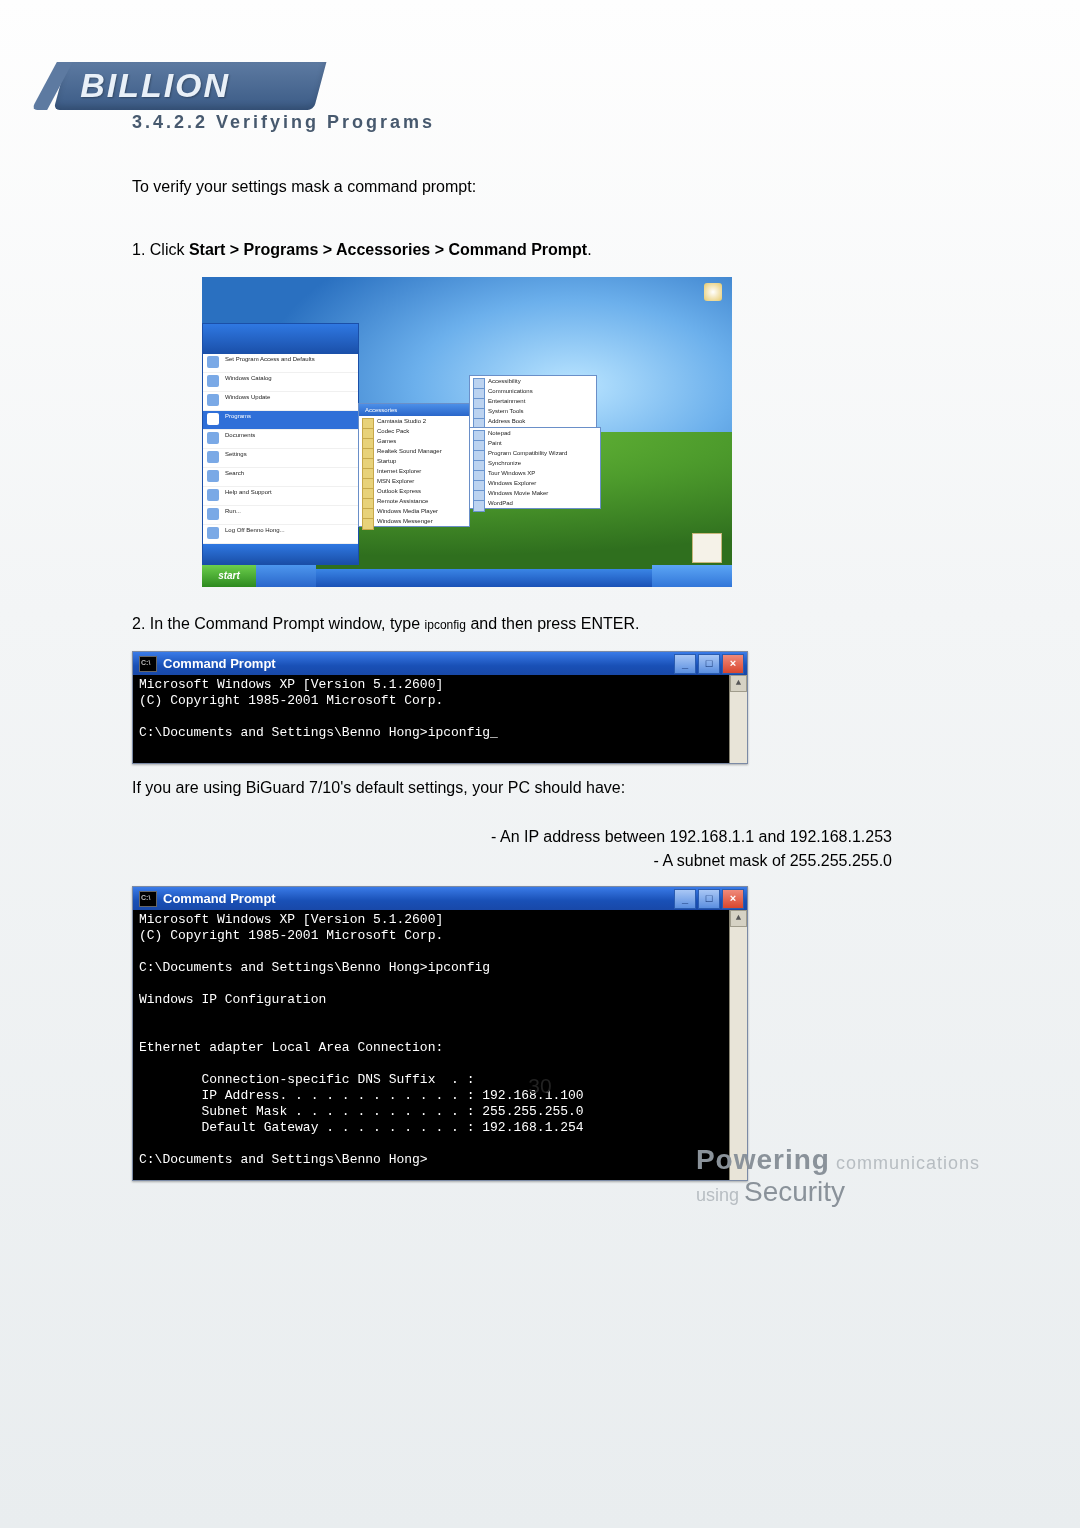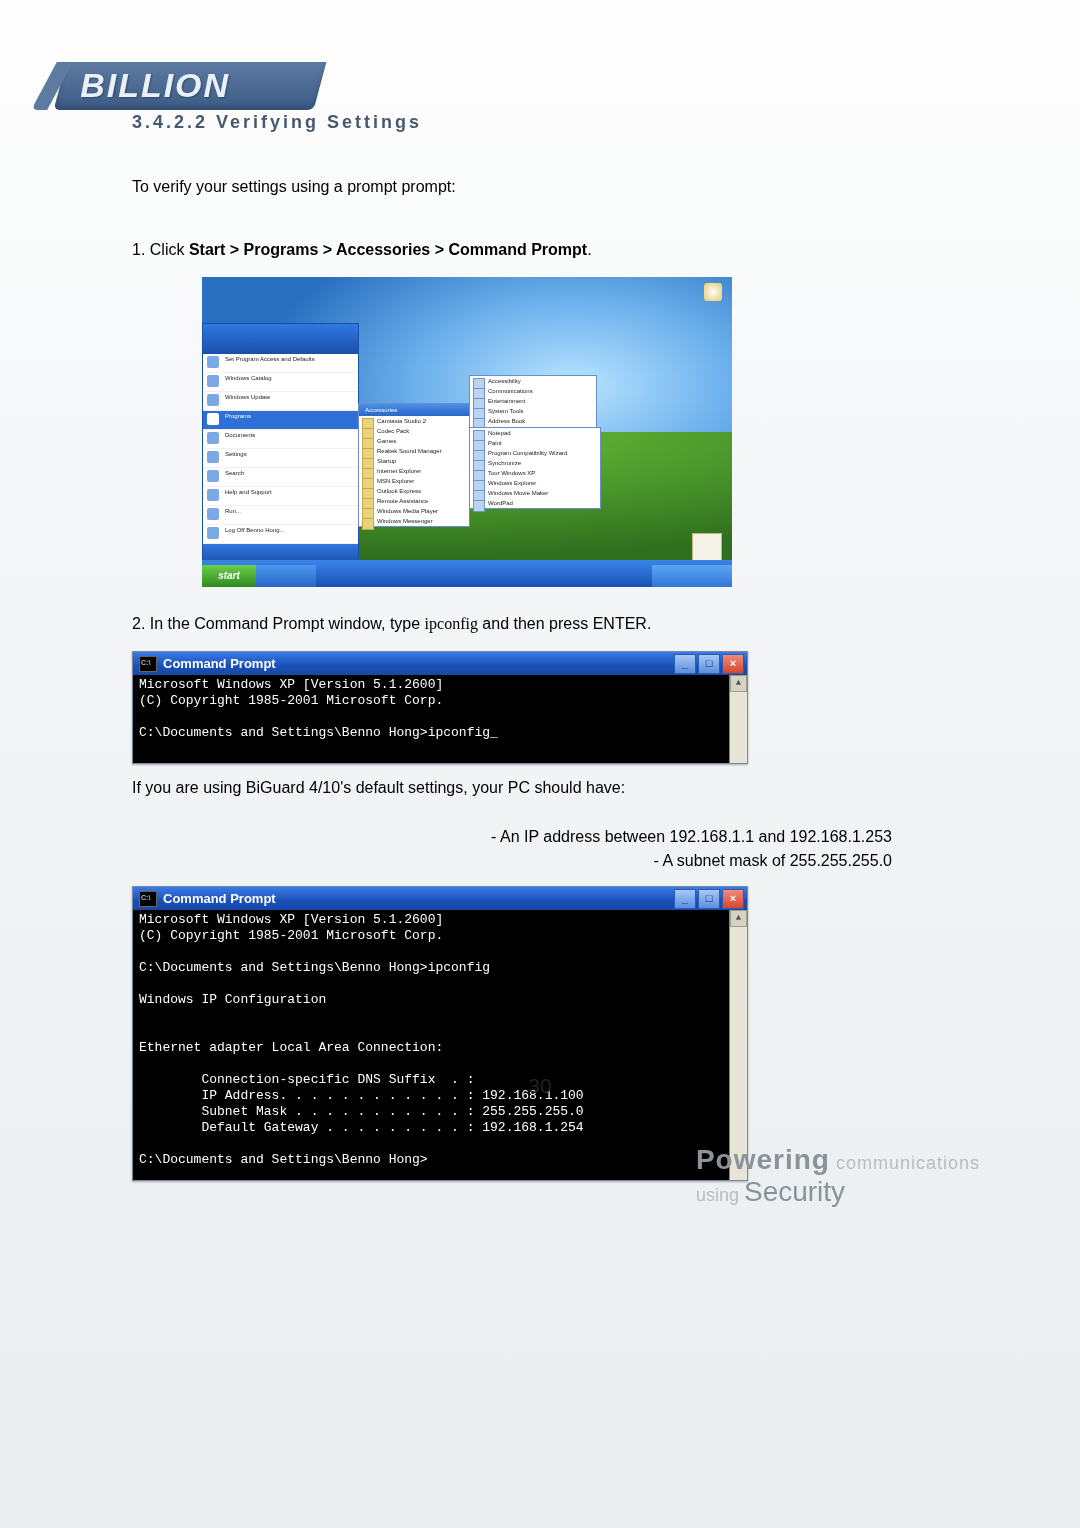--- a/index.html
+++ b/index.html
@@ -66,22 +66,22 @@
     margin: 0 0 42px 0;
     line-height: 1.5;
   }
   p.step {
     font-size: 16px;
     color: #000;
     margin: 0 0 18px 0;
   }
   .b { font-weight: bold; }
   code.inline {
-    font-family: Liberation Serif, serif;
-    font-size: 16px;
+    font-family: Liberation Sans, sans-serif;
+    font-size: 12px;
   }
   
   .xp-shot {
     width: 530px;
     height: 310px;
     margin: 0 auto 28px 70px;
     position: relative;
     background: linear-gradient(180deg,#6fb2e9 0%, #3a7f2b 55%, #3a7f2b 100%);
     box-shadow: 0 0 0 1px #30619f inset;
   }
@@ -90,21 +90,21 @@
     background:
       radial-gradient(ellipse at 70% 35%, #b9e4ff 0%, #6cb0ec 30%, #2a70c0 60%),
       linear-gradient(180deg,#2f7a1f 65%,#3c8f2a 100%);
   }
   .xp-hills{
     position:absolute; left:0;right:0;top:50%;height:50%;
     background: radial-gradient(120% 80% at 40% 0%, #6cbf3a 0%, #4d9b2c 50%, #2f6f1e 100%);
   }
   .xp-trash { position:absolute; top:6px; right:10px; width:18px;height:18px; background:radial-gradient(circle,#fff,#e6c96a);border-radius:3px;}
   .xp-corner { position:absolute; bottom:24px; right:10px; width:28px;height:28px; background:#f5f2e8;border:1px solid #c8b67a;}
-  .xp-taskbar{ position:absolute;left:0;right:0;bottom:0;height:27px;
+  .xp-taskbar{ position:absolute;left:0;right:0;bottom:0;height:18px;
     background:linear-gradient(180deg,#3a85e6,#1951b6);}
   .xp-start{ position:absolute;left:0;bottom:0;width:54px;height:22px;
     background:linear-gradient(180deg,#6ccf4c,#2d8a1f);color:#fff;font-size:10px;font-weight:bold;line-height:22px;text-align:center;font-style:italic;}
   .xp-qlaunch{position:absolute;left:54px;bottom:0;width:60px;height:22px;background:linear-gradient(180deg,#4d97ee,#2a66ca);}
   .xp-tray{position:absolute;right:0;bottom:0;width:80px;height:22px;background:linear-gradient(180deg,#5ba5f5,#3276d8);}
   .xp-startpanel{
     position:absolute;left:0;bottom:22px;width:155px;height:240px;
     background:#fff;border:1px solid #1a4fa8;
   }
   .xp-sp-head{height:30px;background:linear-gradient(180deg,#2f78e2,#1a4fa8);}
@@ -188,23 +188,23 @@
 </head>
 <body>
 
 <div class="page">
 
   <div class="logo">
     <span>BILLION</span>
   </div>
 
   <div class="content">
-    <h2 class="section">3.4.2.2   Verifying Settings</h2>
-
-    <p class="body">To verify your settings using a prompt prompt:</p>
+    <h2 class="section">3.4.2.2   Verifying Programs</h2>
+
+    <p class="body">To verify your settings mask a command prompt:</p>
 
     <p class="step">
       <span>1. Click </span><span class="b">Start &gt; Programs &gt; Accessories &gt; Command Prompt</span><span>.</span>
     </p>
 
     <div class="xp-shot">
       <div class="xp-desktop">
         <div class="xp-hills"></div>
       </div>
       <div class="xp-trash"></div>
@@ -284,21 +284,21 @@
           <div class="cmd-btn">□</div>
           <div class="cmd-btn close">×</div>
         </div>
       </div>
       <div class="cmd-body">Microsoft Windows XP [Version 5.1.2600]
 (C) Copyright 1985-2001 Microsoft Corp.
 
 C:\Documents and Settings\Benno Hong&gt;ipconfig_<div class="cmd-scroll"><div class="up">▲</div></div></div>
     </div>
 
-    <p class="body" style="margin-bottom:28px">If you are using BiGuard 4/10's default settings, your PC should have:</p>
+    <p class="body" style="margin-bottom:28px">If you are using BiGuard 7/10's default settings, your PC should have:</p>
 
     <ul class="dash">
       <li>An IP address between 192.168.1.1 and 192.168.1.253</li>
       <li>A subnet mask of 255.255.255.0</li>
     </ul>
 
     <div class="cmd cmd2">
       <div class="cmd-titlebar">
         <span class="ico"></span>
         <span class="ttl">Command Prompt</span>

